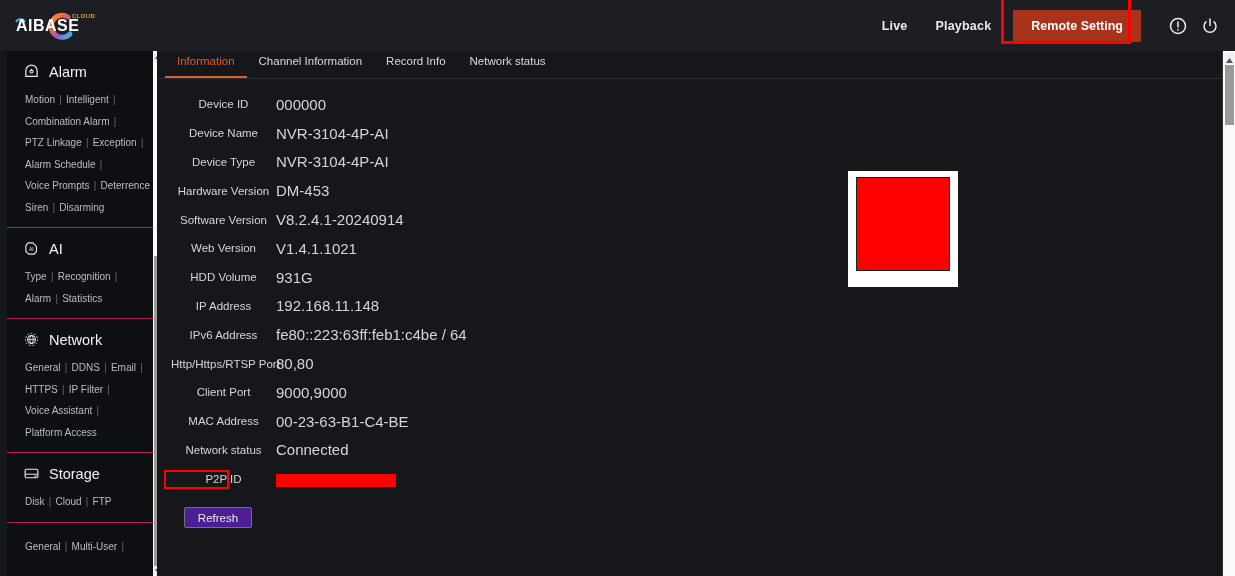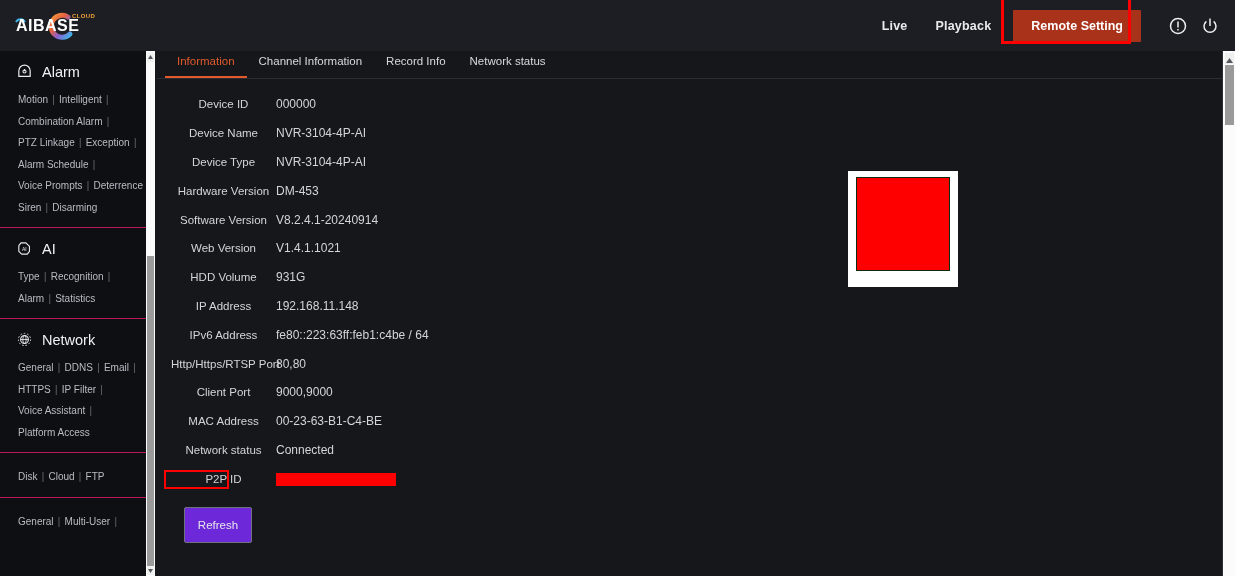--- a/index.html
+++ b/index.html
@@ -45,21 +45,21 @@
   #hdr-icons { display: flex; align-items: center; gap: 14px; padding-right: 16px; padding-left: 20px; }
 
   
   #body-area {
     position: absolute; left: 0; top: 51px; width: 1235px; height: 525px;
     background: #15171b;
   }
 
   
   #sidebar {
-    position: absolute; left: 0; top: 0; width: 155px; height: 525px;
+    position: absolute; left: 7px; top: 0; width: 155px; height: 525px;
     background: #0e0f12;
     overflow: hidden;
   }
   #sidebar-inner { padding: 0 0 0 0; }
   .sb-section { padding: 10px 0 10px 0; position: relative; }
   .sb-section + .sb-section { border-top: 1px solid #be185d; }
   .sb-head {
     display: flex; align-items: center; gap: 9px;
     padding: 2px 0 2px 16px; margin-bottom: 4px;
   }
@@ -106,30 +106,30 @@
     text-align: center;
   }
   #info-table {
     position: absolute; left: 14px; top: 10px;
   }
   .row { display: flex; align-items: center; height: 28.8px; }
   .row-label {
     width: 105px; color: #d3d5da; font-size: 11.5px; white-space: nowrap;
     position: relative;
   }
-  .row-value { color: #d3d5da; font-size: 12px; white-space: nowrap; }
+  .row-value { color: #d3d5da; font-size: 15px; white-space: nowrap; }
   .redacted-bar { display: inline-block; width: 120px; height: 13px; background: #ff0000; vertical-align: middle; }
   #p2p-hl {
     position: absolute; left: -7px; top: -3px; width: 65px; height: 19px;
     border: 2px solid #ff0000; pointer-events: none;
   }
   #refresh-btn {
     margin-top: 14px; margin-left: 13px;
-    width: 68px; height: 36px;
-    background: #6d28d9; border: 1px solid #6e727a;
+    width: 68px; height: 21px;
+    background: #4c1d95; border: 1px solid #6e727a;
     color: #e5e7ea; font-size: 11.5px;
     border-radius: 2px; cursor: pointer;
     display: flex; align-items: center; justify-content: center;
     font-family: "Liberation Sans", sans-serif;
   }
 
   
   #qr-box {
     position: absolute; left: 691px; top: 91px;
     width: 110px; height: 116px;
@@ -252,20 +252,28 @@
           </div>
           <div class="sb-links">
             <div><span class="sb-link">General</span><span class="sb-sep">|</span><span class="sb-link">DDNS</span><span class="sb-sep">|</span><span class="sb-link">Email</span><span class="sb-sep">|</span></div>
             <div><span class="sb-link">HTTPS</span><span class="sb-sep">|</span><span class="sb-link">IP Filter</span><span class="sb-sep">|</span></div>
             <div><span class="sb-link">Voice Assistant</span><span class="sb-sep">|</span></div>
             <div><span class="sb-link">Platform Access</span></div>
           </div>
         </div>
 
         <div class="sb-section">
+          <div class="sb-head">
+            <svg class="sb-icon" viewBox="0 0 24 24">
+              <rect x="3" y="6" width="18" height="12" rx="2" fill="none" stroke="#e8eaed" stroke-width="1.6"></rect>
+              <line x1="3" y1="13" x2="21" y2="13" stroke="#e8eaed" stroke-width="1.4"></line>
+              <rect x="16" y="15" width="3" height="1.6" fill="#e8eaed"></rect>
+            </svg>
+            <span class="sb-head-label">Storage</span>
+          </div>
           <div class="sb-links">
             <div><span class="sb-link">Disk</span><span class="sb-sep">|</span><span class="sb-link">Cloud</span><span class="sb-sep">|</span><span class="sb-link">FTP</span></div>
           </div>
         </div>
 
         <div class="sb-section">
           <div class="sb-links">
             <div><span class="sb-link">General</span><span class="sb-sep">|</span><span class="sb-link">Multi-User</span><span class="sb-sep">|</span></div>
 
           </div>

